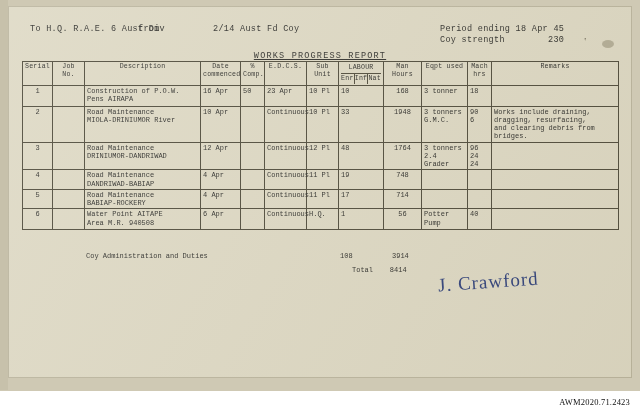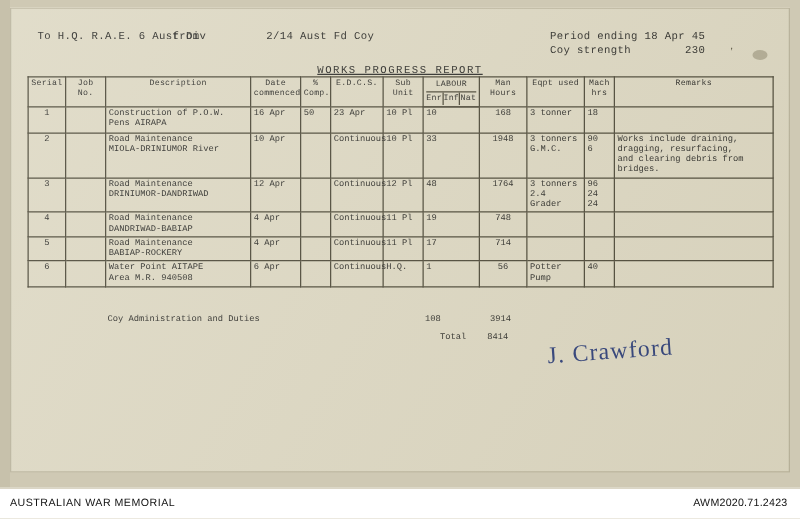--- a/index.html
+++ b/index.html
@@ -77,21 +77,21 @@
     transform:rotate(-4deg);letter-spacing:1px;}
   .footer{
     position:absolute;left:0;bottom:0;width:640px;height:24px;
     background:#fff;border-top:1px solid #cfc9b4;
   }
   .footer .awm{
     position:absolute;left:8px;top:6px;font-family:"Liberation Sans",sans-serif;
     font-size:8.5px;color:#111;letter-spacing:.4px;
   }
   .footer .ref{
-    position:absolute;right:10px;top:6px;font-family:Liberation Sans, sans-serif;
+    position:absolute;right:10px;top:6px;font-family:Liberation Serif, serif;
     font-size:8.5px;color:#111;letter-spacing:.2px;
   }
   .blot{
     position:absolute;right:18px;top:34px;width:12px;height:8px;border-radius:50%;
     background:#8d876d;opacity:.55;
   }
   .tick{position:absolute;right:44px;top:32px;font-size:9px;color:#55513f;}
   .edge{
     position:absolute;left:0;top:0;width:8px;height:415px;background:#bdb7a0;opacity:.45;
   }
@@ -274,15 +274,14 @@
   <div class="sigline">J. Crawford</div>
   <div class="sig">
     
     
     
   </div>
 
 </div>
 
 <div class="footer">
-  <span class="awm">AUSTRALIAN WAR MEMORIAL</span>
   <span class="ref">AWM2020.71.2423</span>
 </div>
 
 </body></html>

